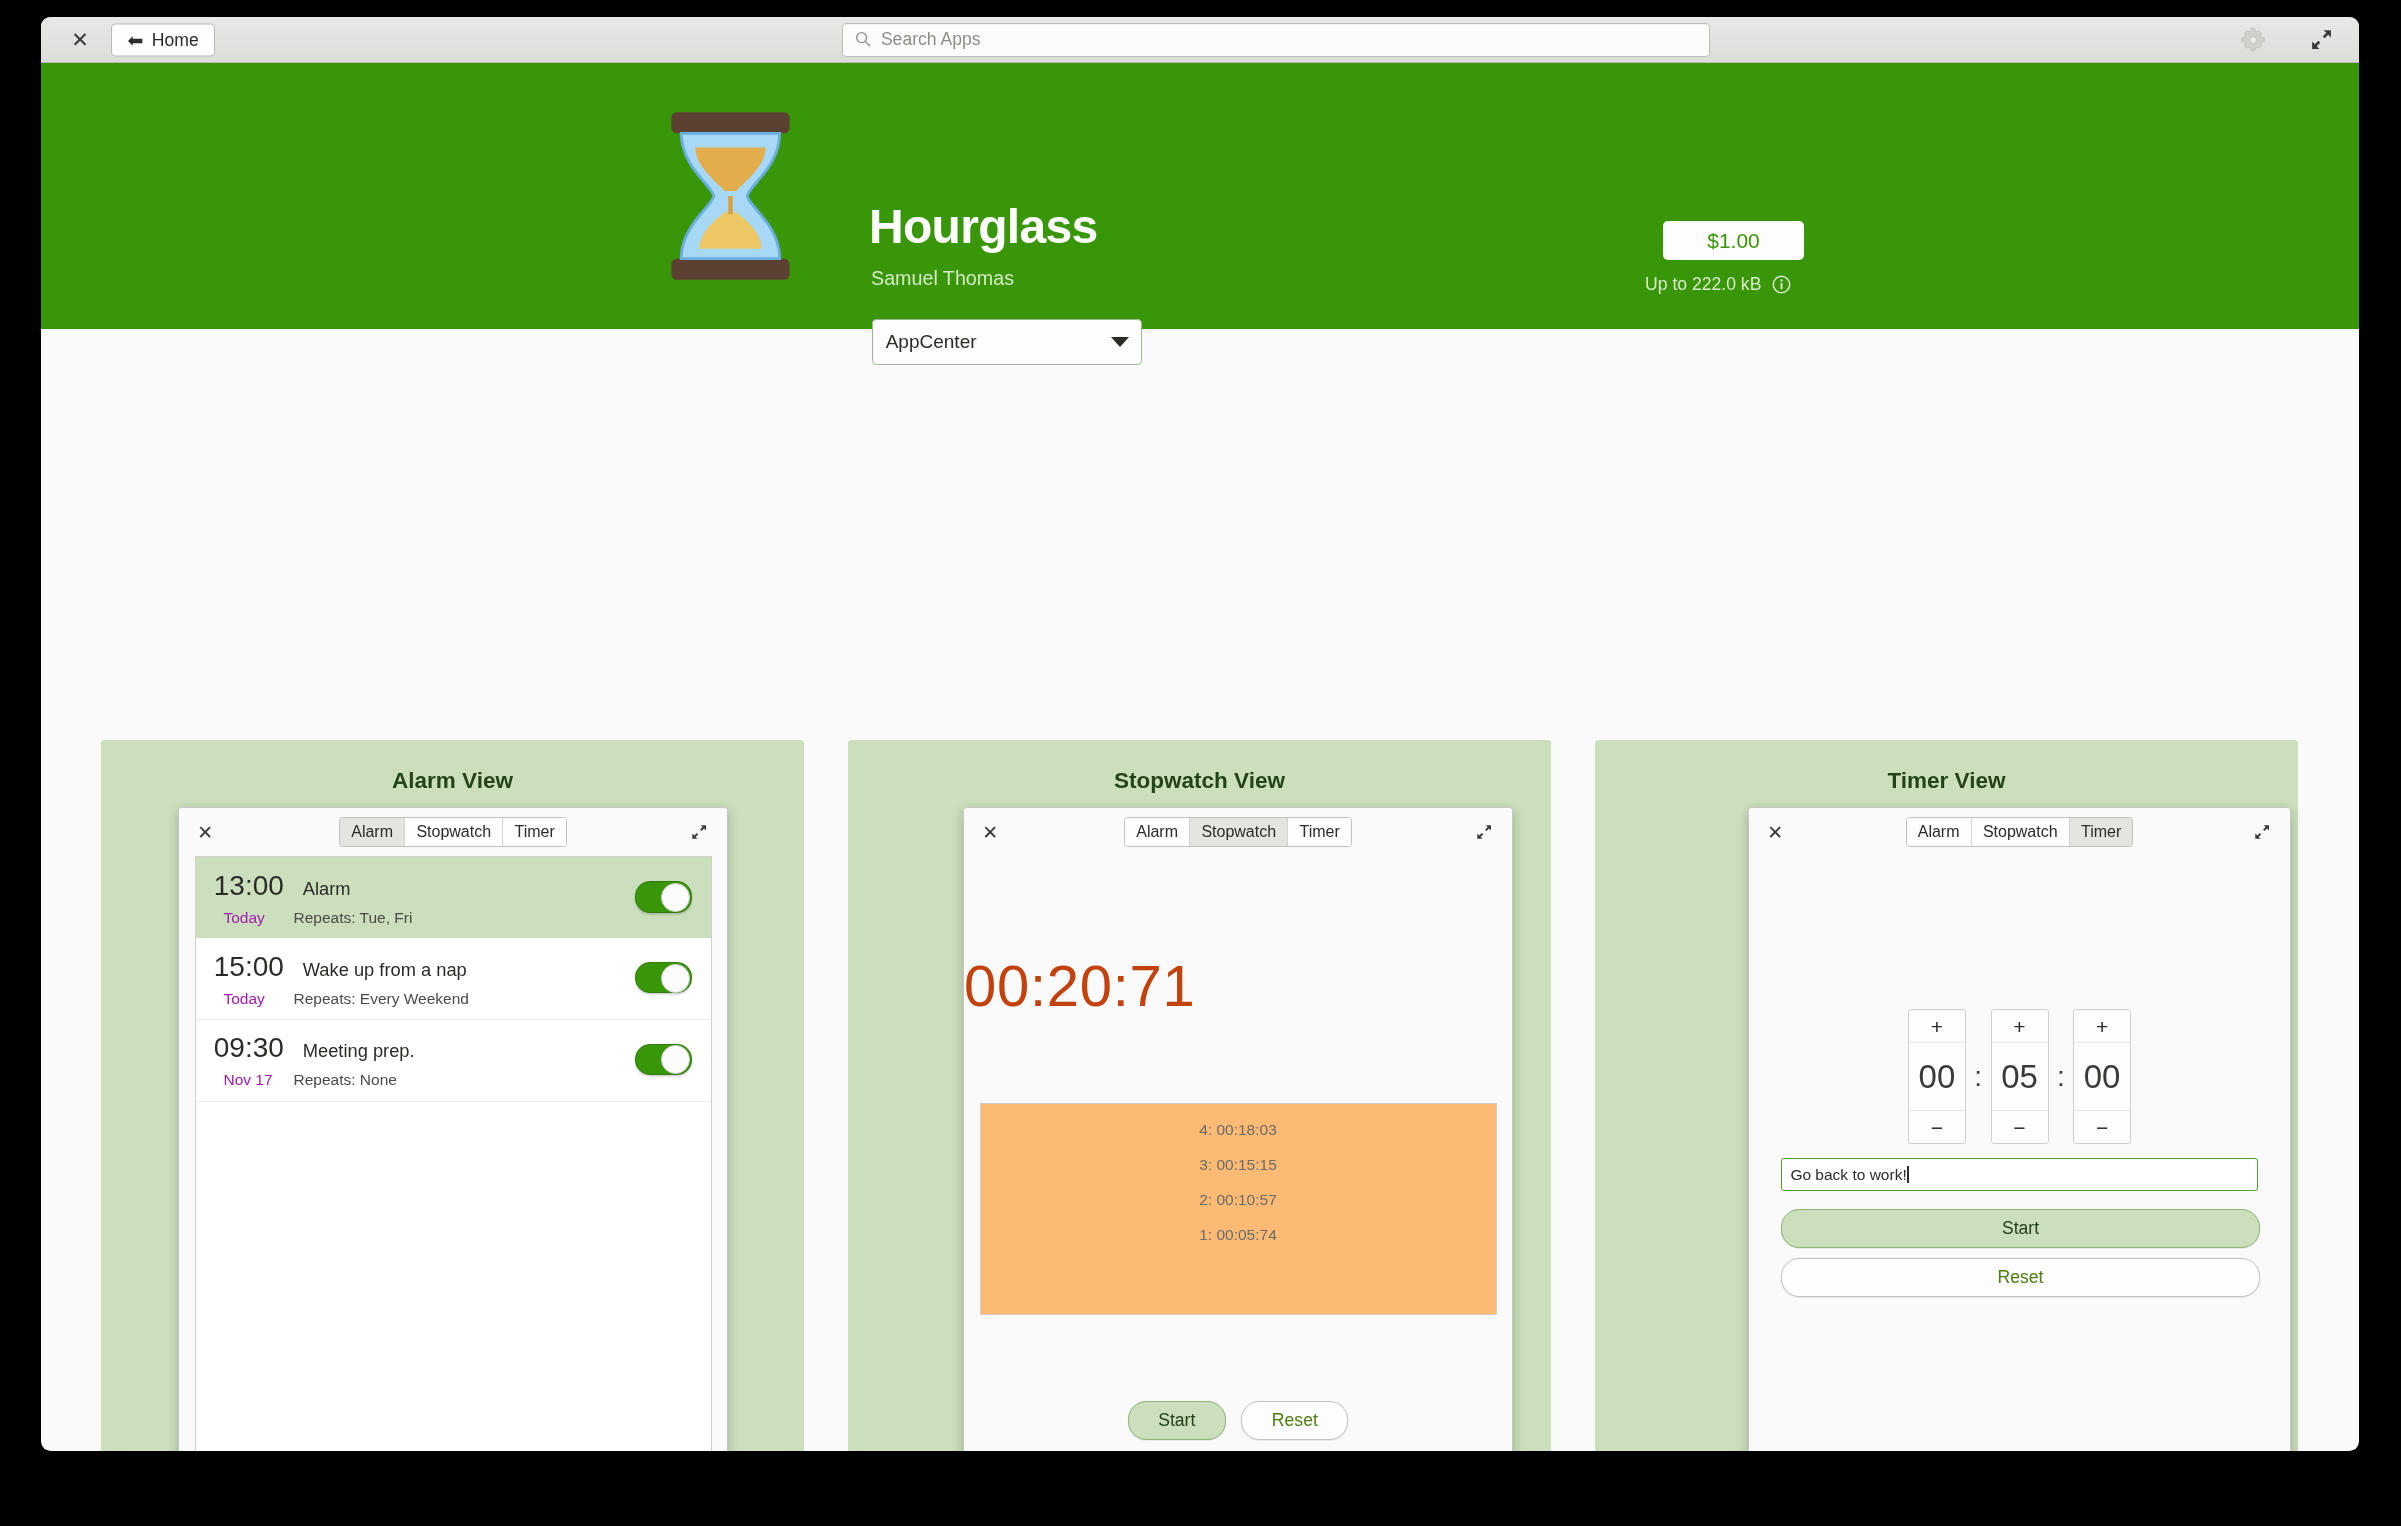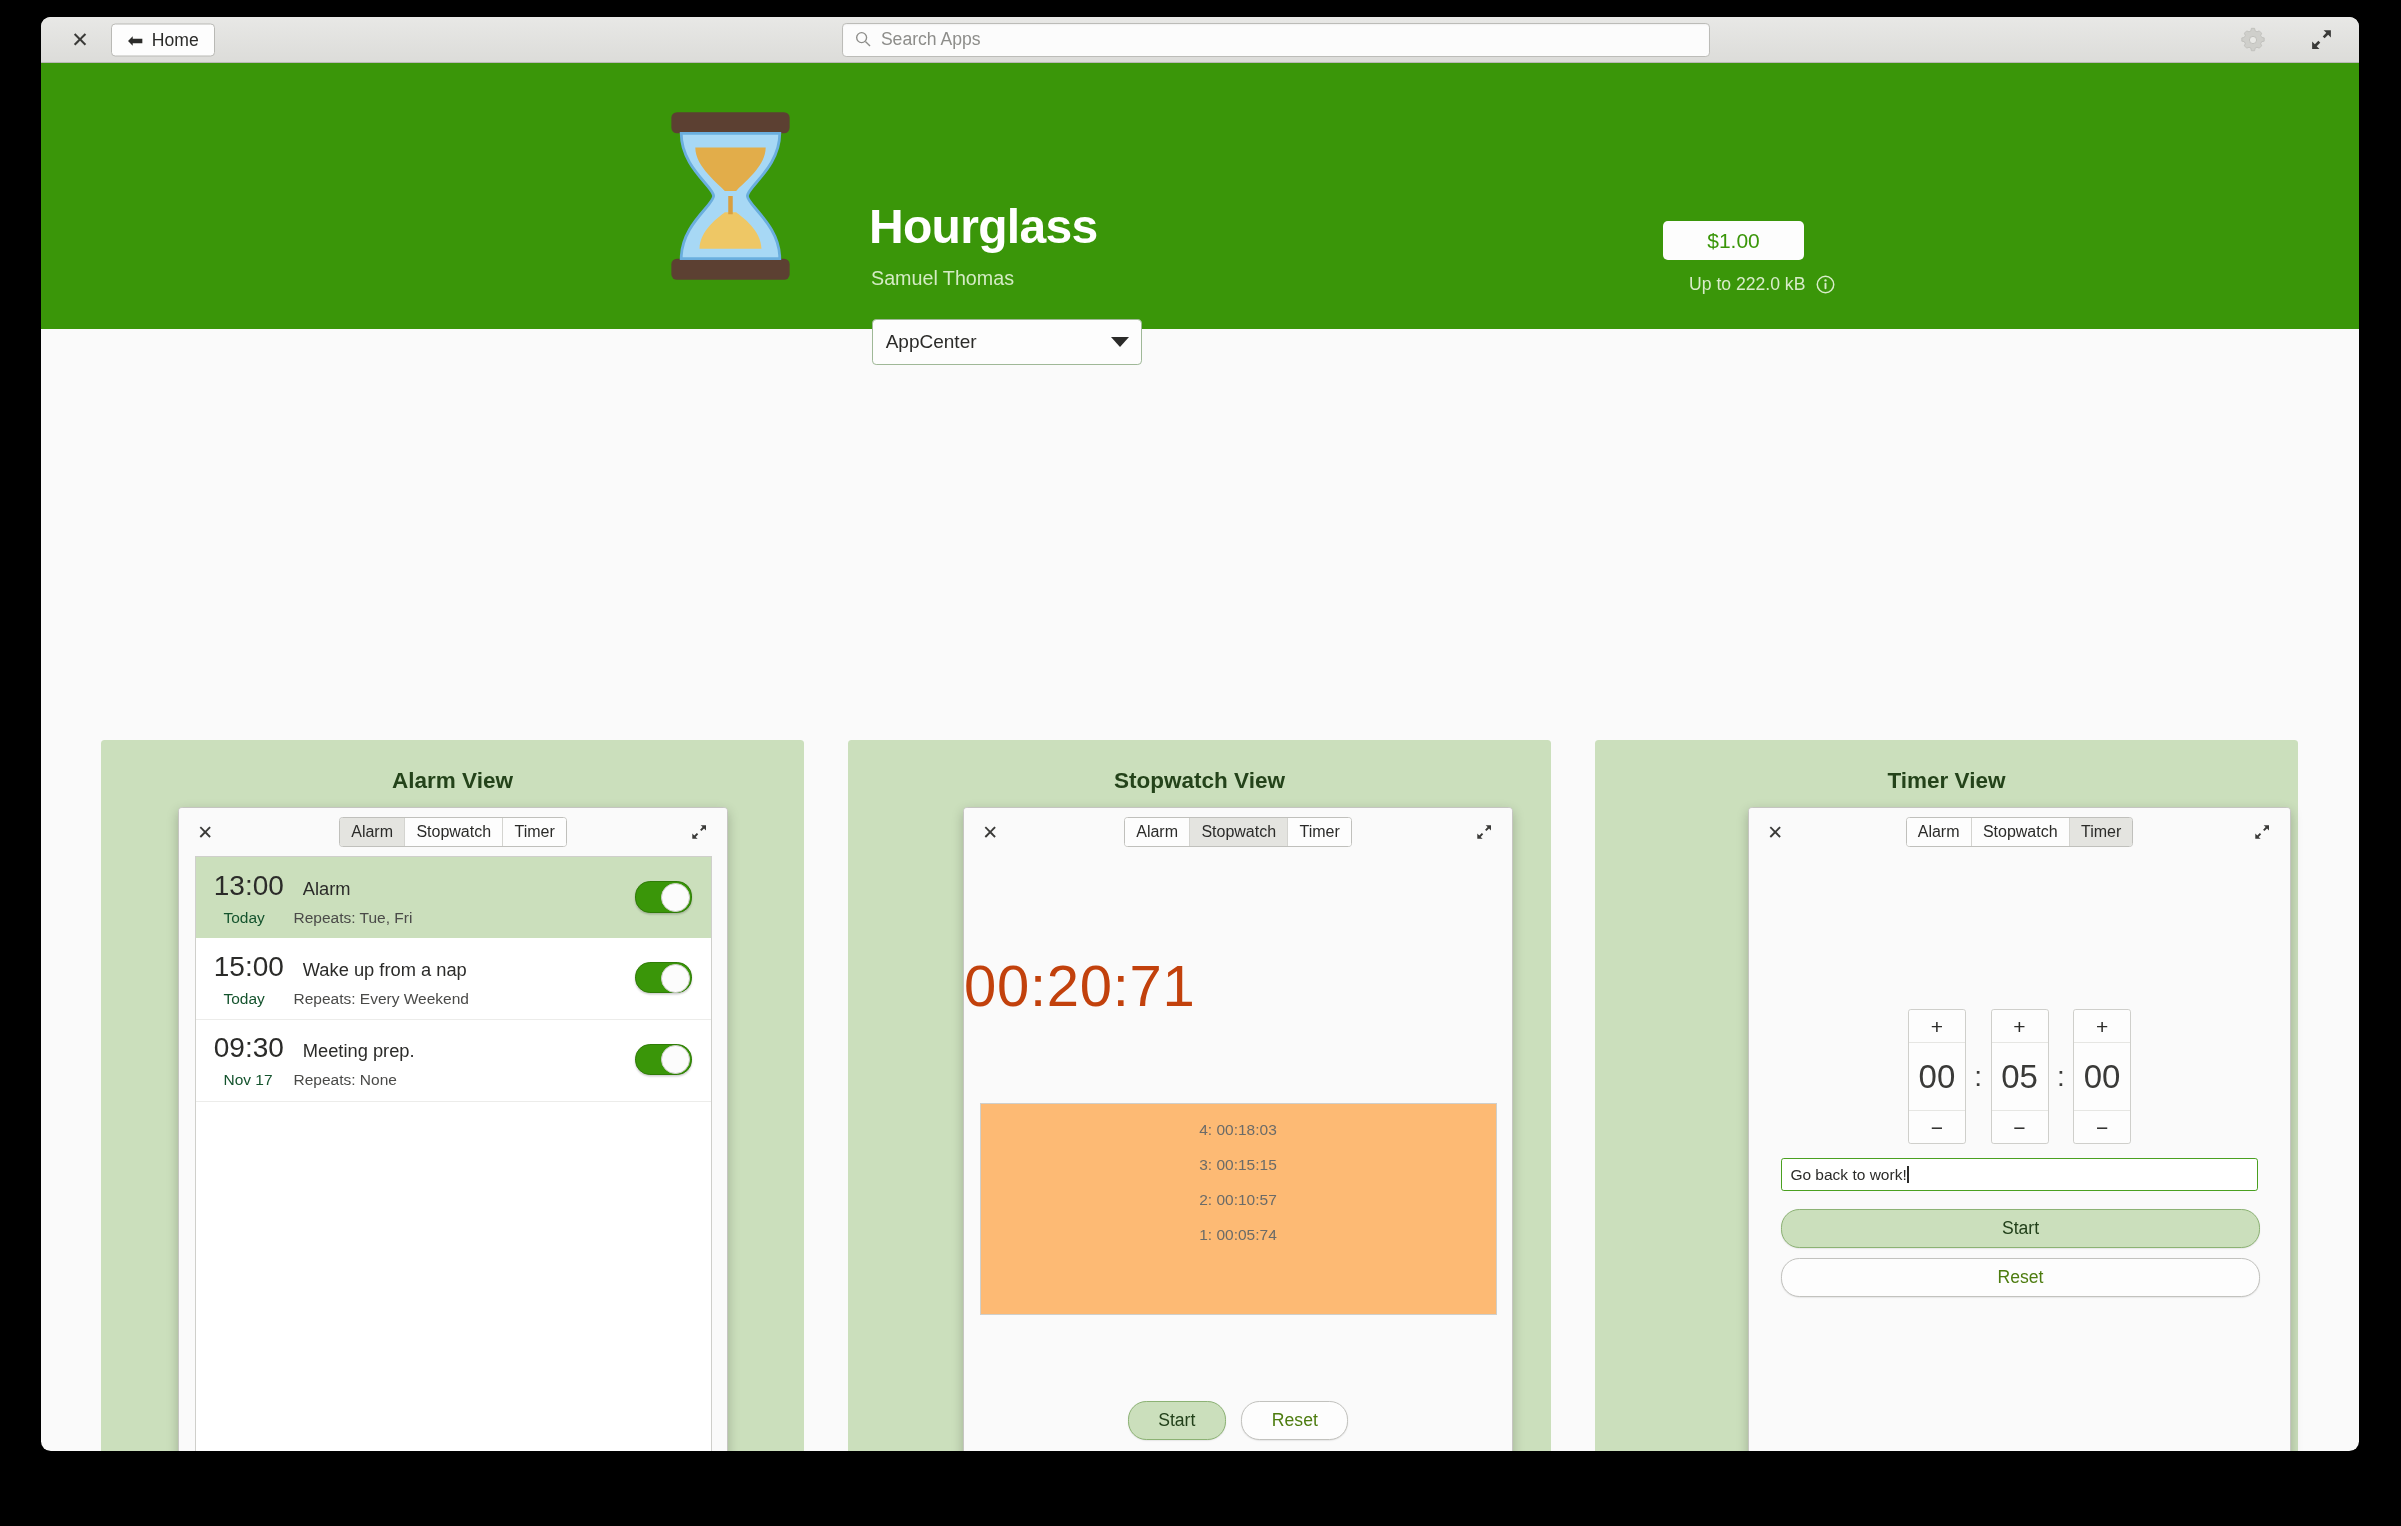--- a/index.html
+++ b/index.html
@@ -29,21 +29,21 @@
   .app-title{position:absolute;left:828px;top:136px;font-size:48px;font-weight:bold;color:#ffffff;letter-spacing:-0.7px;}
   .app-author{position:absolute;left:830px;top:204px;font-size:19.7px;color:#d4ebc4;}
   .src-select{position:absolute;left:831px;top:256px;width:243px;height:44px;background:#fdfdfd;
               border:0.7px solid #9fb897;border-radius:4.2px;display:flex;align-items:center;padding:0 12.7px;
               justify-content:space-between;}
   .src-select span{font-size:19px;color:#2b2b29;}
   .caret{width:0;height:0;border-left:9.1px solid transparent;border-right:9.1px solid transparent;
          border-top:10.5px solid #2b2b29;}
   .price-btn{position:absolute;left:1622px;top:158px;width:141px;height:39px;background:#fdfdfd;border-radius:4.9px;
              display:flex;align-items:center;justify-content:center;font-size:21px;color:#3a9609;font-weight:500;}
-  .size-row{position:absolute;left:1648px;top:211px;display:flex;align-items:flex-end;gap:9.8px;}
+  .size-row{position:absolute;left:1604px;top:211px;display:flex;align-items:flex-end;gap:9.8px;}
   .size-text{font-size:17.6px;color:#d8ecca;}
 
   
   .cards{position:relative;height:935px;padding-top:39px;}
   .card{position:absolute;top:411px;width:703px;height:915px;background:#cbdfbc;border-radius:3.5px;}
   #card0{left:60px;} #card1{left:807px;} #card2{left:1554px;}
   .card-title{text-align:center;font-size:22.5px;font-weight:bold;color:#24431a;margin-top:28px;}
 
   
   .win{position:absolute;background:#fafafa;border:0.7px solid #c5c5c1;border-radius:4.2px;
@@ -57,21 +57,21 @@
   .tab.active{background:#e4e4e0;}
 
   
   .alarm-body{margin:0 15.5px;border:0.7px solid #cfcfcb;background:#ffffff;height:631px;position:relative;}
   .alarm-row{padding:12.7px 0 11.2px 0;border-bottom:0.7px solid #ececea;position:relative;}
   .alarm-row.sel{background:#cbdfbc;border-bottom:none;}
   .ar-top{display:flex;align-items:baseline;padding-left:18.3px;}
   .ar-time{font-size:28px;color:#2b2b29;min-width:82px;}
   .ar-label{font-size:18.3px;color:#2b2b29;margin-left:7px;}
   .ar-sub{display:flex;padding-left:28px;margin-top:7px;}
-  .ar-day{font-size:15.5px;color:#14532d;min-width:70px;}
+  .ar-day{font-size:15.5px;color:#a21caf;min-width:70px;}
   .ar-rep{font-size:15.5px;color:#4a4a48;}
   .toggle{position:absolute;right:18.3px;top:24px;width:55px;height:29.5px;border-radius:14.8px;background:#3a9609;
           border:0.7px solid #2f7c07;box-shadow:0 1.4px 2.1px rgba(0,0,0,.2);}
   .toggle .knob{position:absolute;right:1.4px;top:0.7px;width:27px;height:27px;border-radius:50%;background:#fcfcfc;
           border:0.7px solid #cfcfcb;}
 
   
   .sw-time{text-align:left;font-size:58px;color:#c2410c;font-weight:300;margin-top:96px;letter-spacing:0.7px;}
   .laps{margin:84px 15.5px 0 15.5px;border:0.7px solid #cfcfcb;background:#fdba74;height:193px;padding-top:17px;}
   .lap{text-align:center;font-size:15.5px;color:#6b6b68;margin-bottom:17px;}

